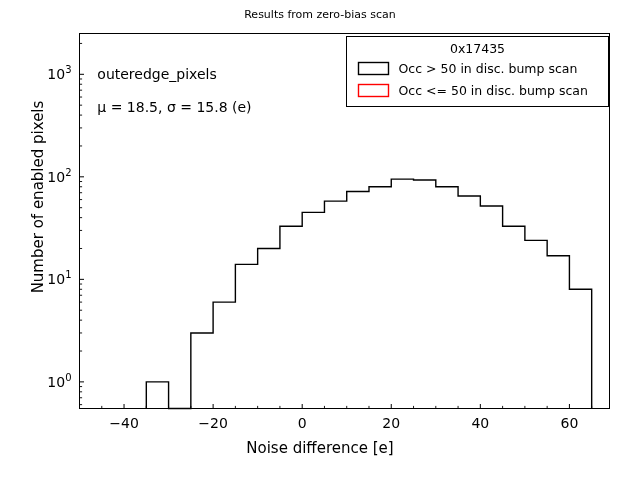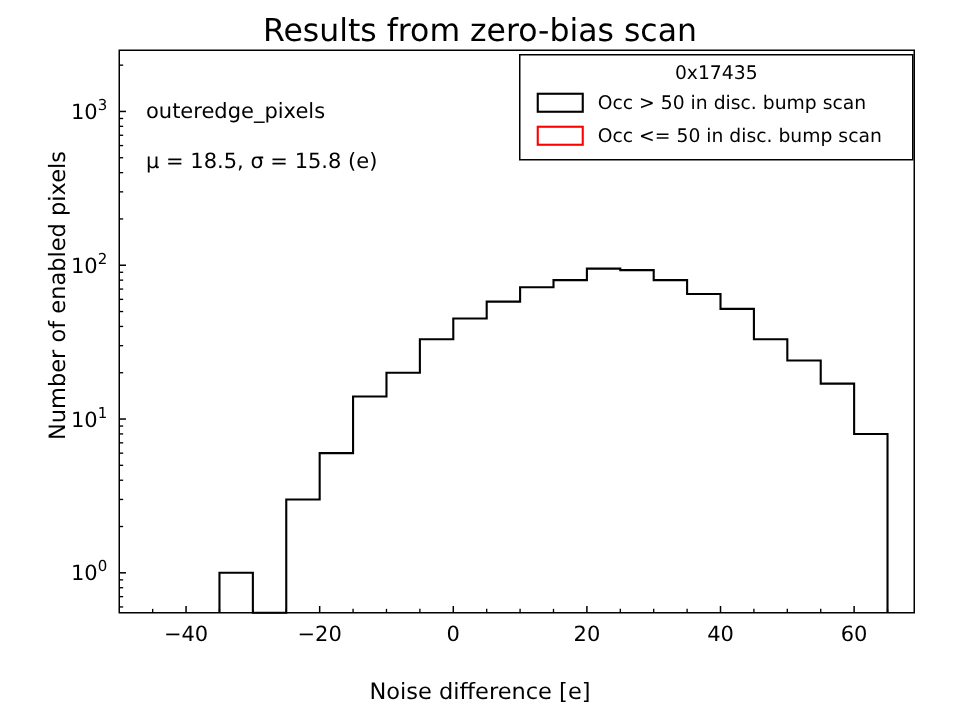--- a/index.html
+++ b/index.html
@@ -6,31 +6,31 @@
   body{
     width:640px;height:480px;
     background:#ffffff;
     font-family:"DejaVu Sans","Liberation Sans",sans-serif;
     overflow:hidden;
   }
   #fig{position:relative;width:640px;height:480px;}
   svg{display:block;}
   .figtitle{
     position:absolute;left:0;top:8px;width:640px;
-    text-align:center;font-size:21px;color:#000;
+    text-align:center;font-size:11px;color:#000;
   }
   .ylabel{
     position:absolute;
     left:-92px;top:188px;width:260px;
     transform:rotate(-90deg);
     transform-origin:center center;
     text-align:center;font-size:15px;color:#000;
   }
   .xlabel{
-    position:absolute;left:0;top:452px;width:640px;
+    position:absolute;left:0;top:439px;width:640px;
     text-align:center;font-size:15px;color:#000;
   }
   .ticklabel{font-size:14px;fill:#000;}
   .annot{font-size:14px;fill:#000;}
   .legend-txt{font-size:12.5px;fill:#000;}
   .legend-title{font-size:12.5px;fill:#000;}
 </style>
 </head>
 <body>
 

